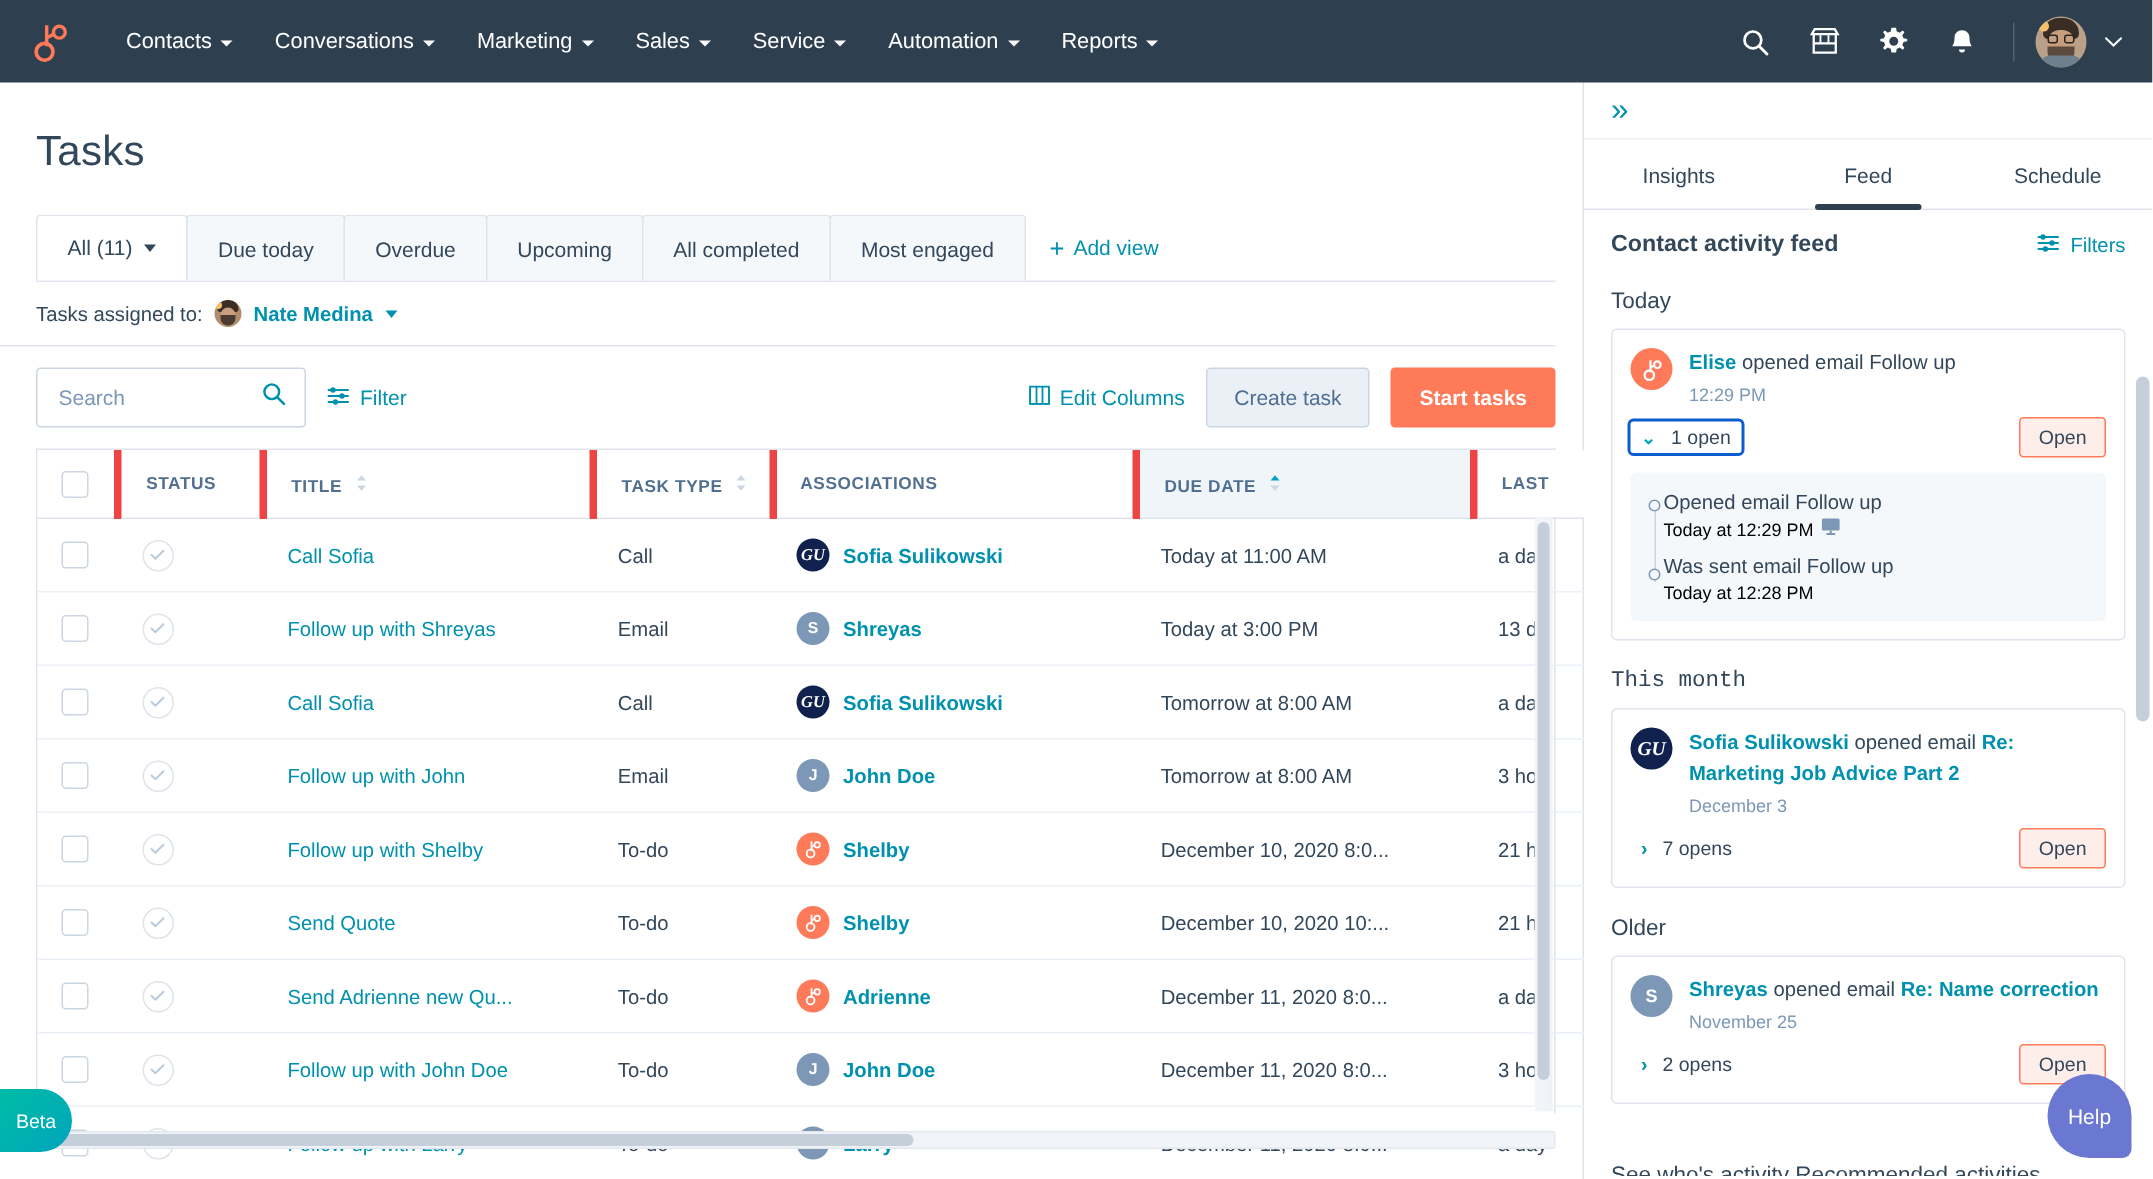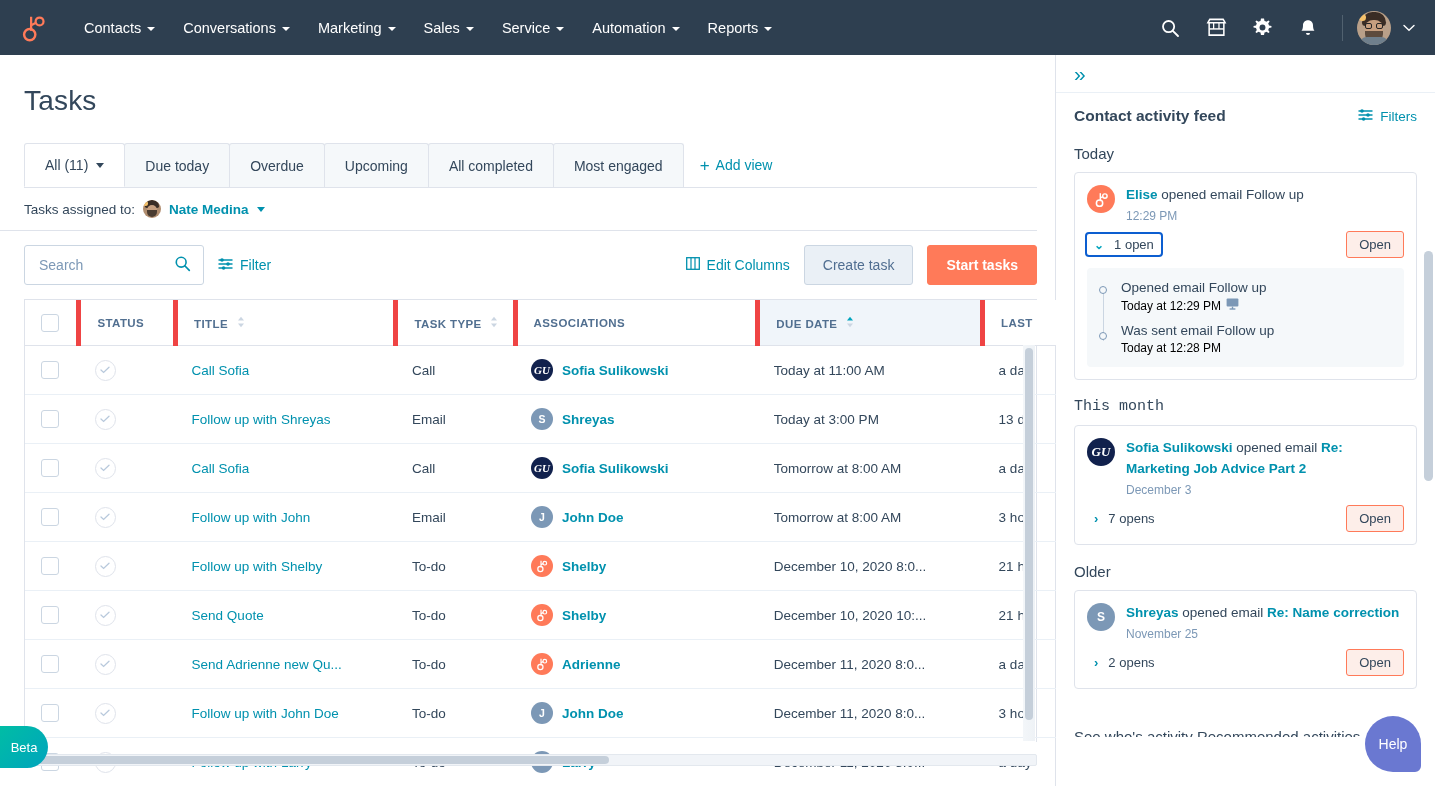--- a/index.html
+++ b/index.html
@@ -213,21 +213,21 @@
   }
   .opens-toggle.focused { outline: 2px solid #0c5ed0; border-radius: 2px; }
   .chev-r { color:#0091ae; font-size:13px; font-weight:700; }
   .chev-d { color:#00a4bd; font-size:12px; font-weight:700; }
   .open-btn {
     margin-left:auto; border:1px solid #ff7a59; background:#fdeee9; color:#33475b;
     font-size:13px; padding: 5px 12px; border-radius:3px; cursor:pointer;
   }
   .detail-panel {
     background:#f5f8fa; border-radius:4px; margin-top:10px; padding: 12px 14px 12px 12px;
-    display:flex; gap:12px;
+    display:flex; gap:0;
   }
   .timeline { width:10px; position:relative; flex:0 0 auto; padding-top:6px;}
   .tl-dot { width:8px;height:8px;border-radius:50%;border:1.4px solid #7c98b6;background:#f5f8fa; position:relative; z-index:2;}
   .tl-line { position:absolute; left:3.5px; top:12px; bottom:14px; width:1.4px; background:#cbd6e2; }
   .tl-dot.second { margin-top: 38px; }
   .detail-body { flex:1 1 auto; }
   .detail-line { font-size:13.5px; color:#33475b; }
   .detail-sub { font-size:12px; color:#000000; margin: 3px 0 10px; display:flex; align-items:center; gap:5px;}
   .detail-sub:last-child { margin-bottom:0; }
 
@@ -713,20 +713,31 @@
 
     <div class="beta-tab">Beta</div>
   </div>
 
   <div class="side">
 
     <div class="collapse-row">
       <span class="chev-dbl">»</span>
     </div>
 
+    <div class="side-tabs">
+      <div class="side-tab">
+        <span>Insights</span>
+      </div>
+      <div class="side-tab active">
+        <span>Feed</span>
+      </div>
+      <div class="side-tab">
+        <span>Schedule</span>
+      </div>
+    </div>
 
     <div class="feed-head">
       <span class="feed-title">Contact activity feed</span>
       <span class="filters-btn">
         <span>
           <svg width="15" height="14" viewBox="0 0 15 14">
             <path d="M0.5 3 H14.5 M0.5 7 H14.5 M0.5 11 H14.5" stroke="#0091ae" stroke-width="1.3"></path>
             <circle cx="4" cy="3" r="1.8" fill="#0091ae"></circle>
               <circle cx="10" cy="7" r="1.8" fill="#0091ae"></circle>
               <circle cx="5.6" cy="11" r="1.8" fill="#0091ae"></circle>

